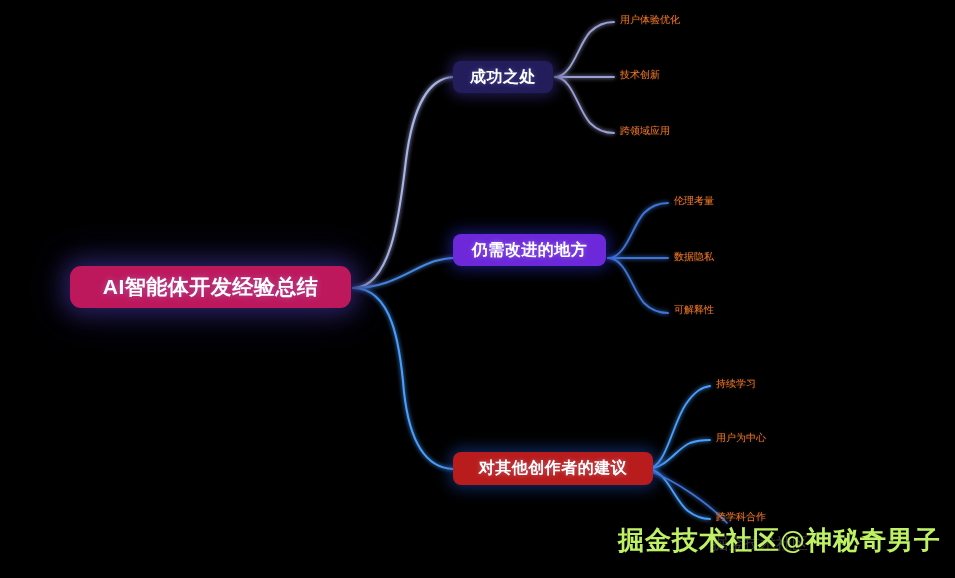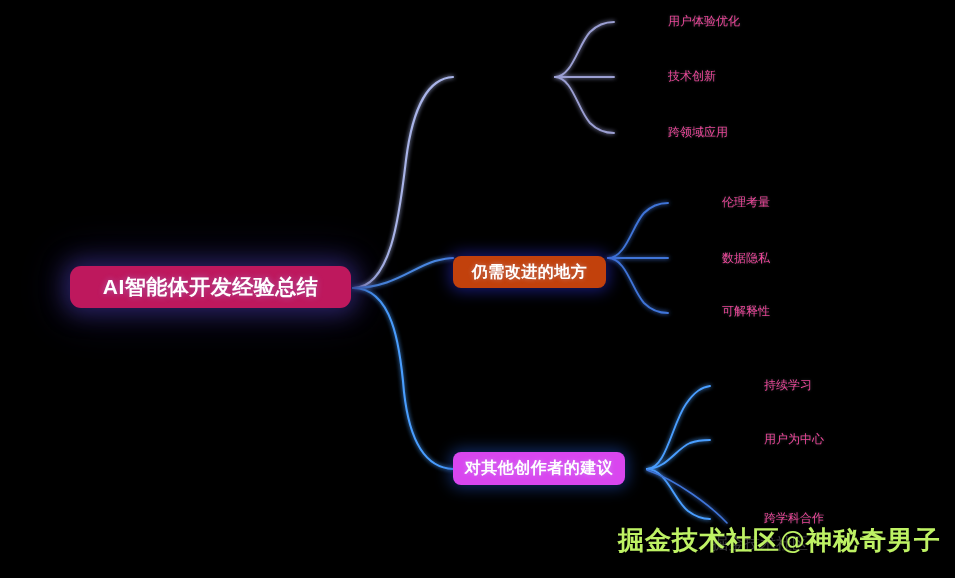--- a/index.html
+++ b/index.html
@@ -58,48 +58,47 @@
     width: 100px;
     height: 32px;
     border-radius: 8px;
     background: #231d5c;
     font-size: 16px;
     box-shadow: 0 0 14px 3px rgba(44,36,104,0.8);
     text-shadow: 0 0 5px rgba(150,160,255,0.4);
   }
   .node-b2 {
     left: 453px;
-    top: 256px;
+    top: 234px;
     width: 153px;
     height: 32px;
     border-radius: 8px;
-    background: #c2410c;
+    background: #6d28d9;
     font-size: 16px;
     box-shadow: 0 0 15px 3px rgba(42,47,210,0.55);
     text-shadow: 0 0 5px rgba(200,210,255,0.4);
   }
   .node-b3 {
     left: 453px;
     top: 452px;
-    width: 172px;
+    width: 200px;
     height: 33px;
     border-radius: 8px;
-    background: #d946ef;
+    background: #b91c1c;
     font-size: 16px;
     box-shadow: 0 0 15px 3px rgba(31,79,184,0.55);
     text-shadow: 0 0 5px rgba(200,215,255,0.4);
   }
   .leaf {
     position: absolute;
     white-space: nowrap;
-    color: #ec4899;
-    font-size: 12px;
+    color: #f97316;
+    font-size: 10px;
     line-height: 1;
     text-shadow: 0 0 3px rgba(140,140,160,0.35);
-    margin-left: 48px;
   }
   .watermark {
     position: absolute;
     white-space: nowrap;
     color: #bef264;
     font-size: 26px;
     font-weight: bold;
     letter-spacing: 1px;
   }
   .watermark-main {
@@ -160,20 +159,23 @@
       <path d="M647,469 C666,469 674,500 688,511 C696,517 703,519 710,519"></path>
     </g>
 
     <path filter="url(#glowA)" fill="none" stroke="#3f74d8" stroke-width="1.6" stroke-linecap="round" d="M647,470 C676,480 710,505 727,523"></path>
   </svg>
 
   <div class="node node-root">
     <span>AI智能体开发经验总结</span>
   </div>
 
+  <div class="node node-b1">
+    <span>成功之处</span>
+  </div>
 
   <div class="node node-b2">
     <span>仍需改进的地方</span>
   </div>
 
   <div class="node node-b3">
     <span>对其他创作者的建议</span>
   </div>
 
   <div class="leaf" style="left:620px; top:15px;">用户体验优化</div>

